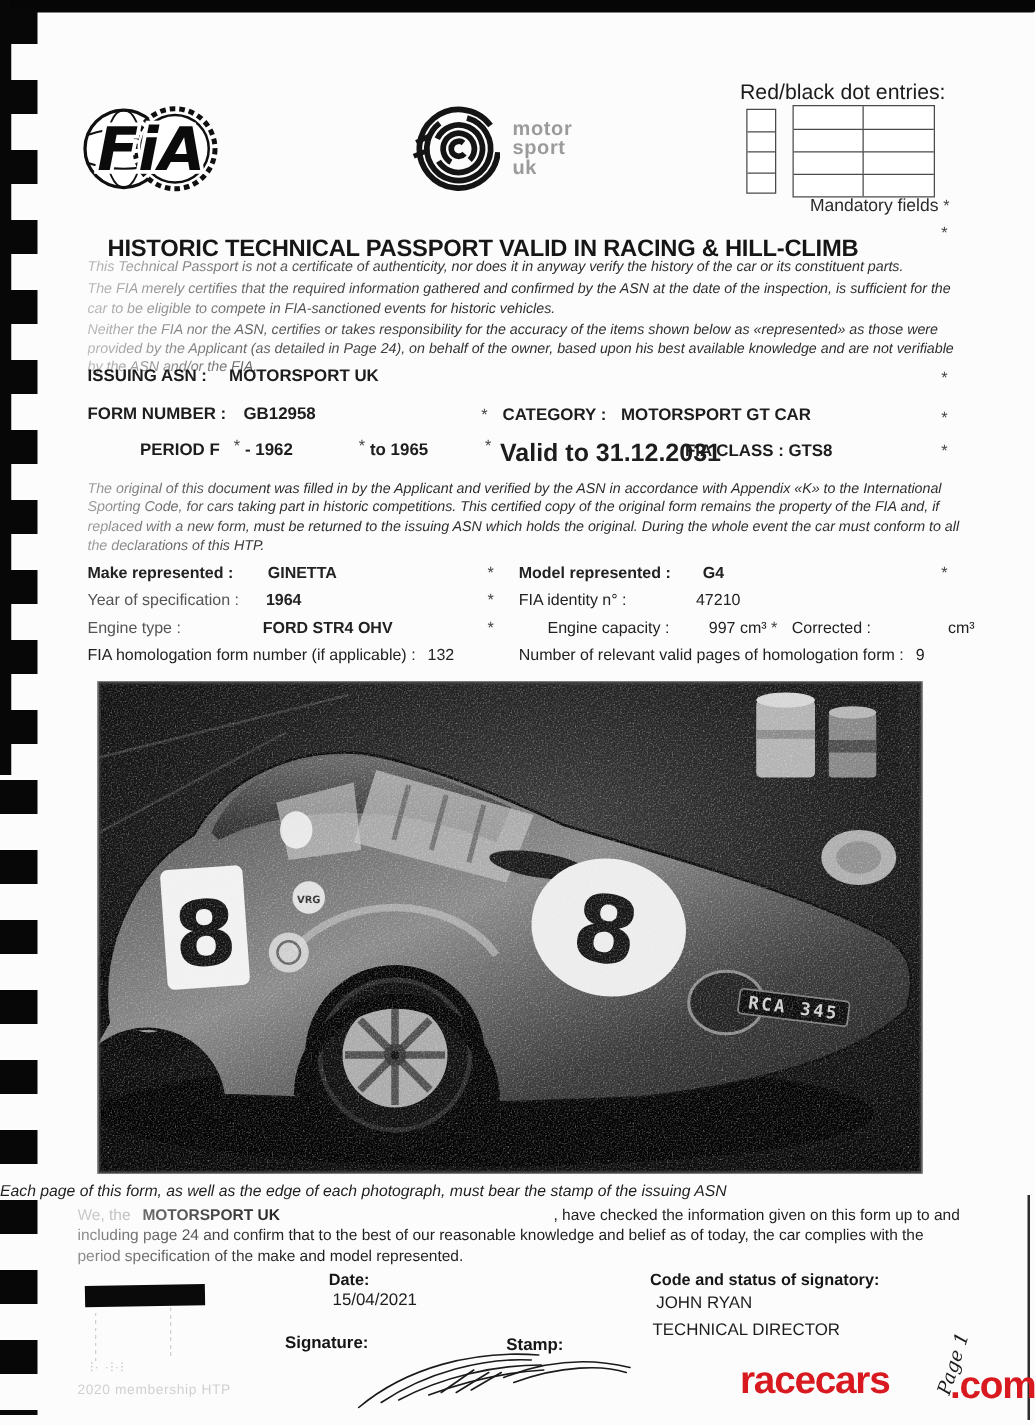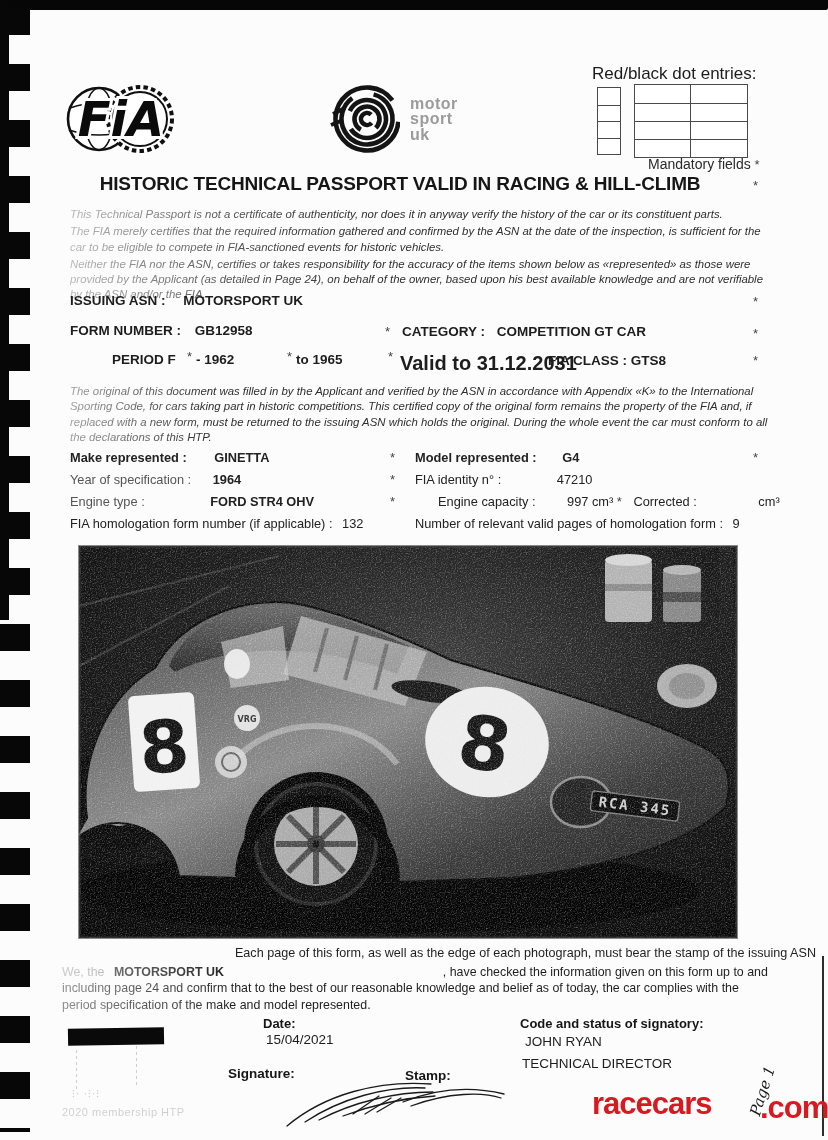--- a/index.html
+++ b/index.html
@@ -31,21 +31,21 @@
       mask-image:linear-gradient(90deg,rgba(0,0,0,.32) 0,rgba(0,0,0,.8) 150px,#000 300px);}
   .intro p{margin:0 0 2px 0;}
   .frow{font-size:13.5px;font-weight:bold;color:#1d1d1d;white-space:nowrap;}
   .note{left:70px;top:384px;width:700px;font-size:11.4px;font-style:italic;line-height:1.35;color:#2e2e2e;
       -webkit-mask-image:linear-gradient(90deg,rgba(0,0,0,.45) 0,#000 140px);
       mask-image:linear-gradient(90deg,rgba(0,0,0,.45) 0,#000 140px);}
   .spec{font-size:12.8px;color:#222;white-space:nowrap;}
   .spec b{font-weight:bold;}
   .val{font-weight:bold;}
   .photo{left:78px;top:545px;width:658px;height:392px;border:1px solid #8a8a8a;background:#101010;}
-  .caption{left:0;top:946px;width:816px;text-align:right;font-size:12.6px;color:#1f1f1f;}
+  .caption{left:0;top:946px;width:816px;text-align:left;font-size:12.6px;color:#1f1f1f;font-style:italic;}
   .decl{left:62px;top:964px;width:706px;font-size:12.4px;line-height:1.32;color:#1f1f1f;
       -webkit-mask-image:linear-gradient(90deg,rgba(0,0,0,.5) 0,#000 170px);
       mask-image:linear-gradient(90deg,rgba(0,0,0,.5) 0,#000 170px);}
   .decl .gap{display:inline-block;width:212px;}
   .faded{color:#9a9a9a;}
   .lbl-b{font-weight:bold;font-size:13px;color:#161616;}
   .sig-text{font-size:13.5px;color:#1d1d1d;}
   .redact{left:68px;top:1028px;width:96px;height:17px;background:#0a0a0a;transform:rotate(-1deg);}
   .ghost{opacity:.3;color:#555;font-size:10px;letter-spacing:1px;}
   .vdash{width:1px;background:repeating-linear-gradient(to bottom,#999 0 3px,transparent 3px 6px);opacity:.45;}
@@ -109,21 +109,21 @@
     <div></div>
       <div></div>
     <div></div>
       <div></div>
   </div>
   <div class="abs mand">
     <span>Mandatory fields</span>
     <span class="ast">*</span>
   </div>
 
-  <h1 class="abs title" style="margin:0;text-align:center;">HISTORIC TECHNICAL PASSPORT VALID IN RACING &amp; HILL-CLIMB</h1>
+  <h1 class="abs title" style="margin:16px;">HISTORIC TECHNICAL PASSPORT VALID IN RACING &amp; HILL-CLIMB</h1>
   <span class="abs ast" style="left:753px;top:178px;">*</span>
 
   <div class="abs intro">
     <p>This Technical Passport is not a certificate of authenticity, nor does it in anyway verify the history of the car or its constituent parts.</p>
     <p>The FIA merely certifies that the required information gathered and confirmed by the ASN at the date of the inspection, is sufficient for the car to be eligible to compete in FIA-sanctioned events for historic vehicles.</p>
     <p>Neither the FIA nor the ASN, certifies or takes responsibility for the accuracy of the items shown below as «represented» as those were provided by the Applicant (as detailed in Page 24), on behalf of the owner, based upon his best available knowledge and are not verifiable by the ASN and/or the FIA.</p>
   </div>
 
   <div class="abs frow" style="left:70px;top:293px;">
     <span>ISSUING ASN :</span>
@@ -131,21 +131,21 @@
   </div>
   <span class="abs ast" style="left:753px;top:294px;">*</span>
 
   <div class="abs frow" style="left:70px;top:323px;">
     <span>FORM NUMBER :</span>
     <span style="margin-left:10px;">GB12958</span>
   </div>
   <span class="abs ast" style="left:385px;top:324px;">*</span>
   <div class="abs frow" style="left:402px;top:324px;">
     <span>CATEGORY :</span>
-    <span style="margin-left:8px;">COMPETITION GT CAR</span>
+    <span style="margin-left:8px;">MOTORSPORT GT CAR</span>
   </div>
   <span class="abs ast" style="left:753px;top:326px;">*</span>
 
   <div class="abs frow" style="left:70px;top:352px;padding-left:42px;">PERIOD F</div>
   <span class="abs ast" style="left:187px;top:349px;">*</span>
   <div class="abs frow" style="left:196px;top:352px;">- 1962</div>
   <span class="abs ast" style="left:287px;top:349px;">*</span>
   <div class="abs frow" style="left:296px;top:352px;">to 1965</div>
   <span class="abs ast" style="left:388px;top:349px;">*</span>
   <div class="abs frow" style="left:400px;top:352px;font-size:20px;">Valid to 31.12.2031</div>

